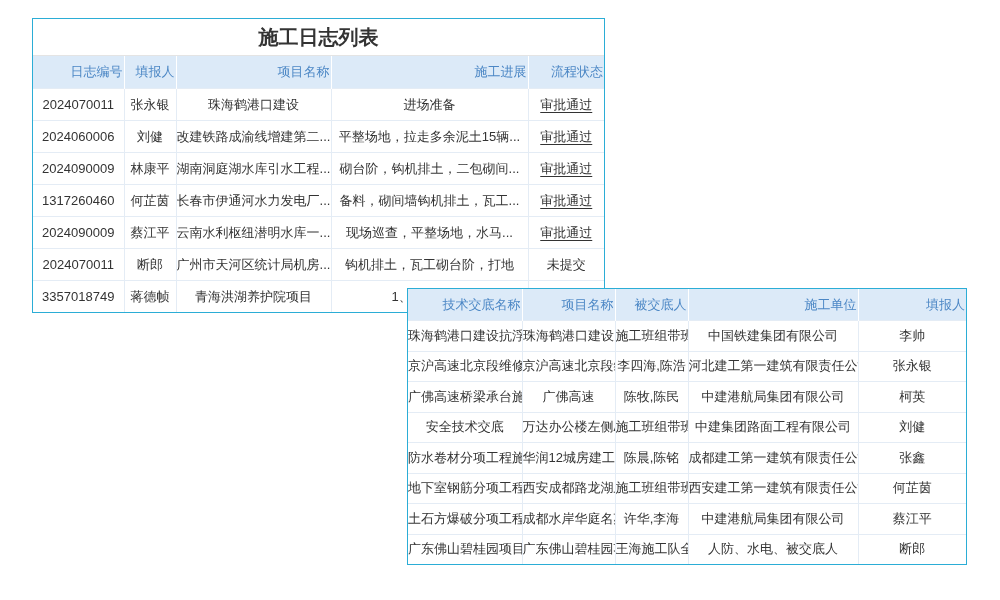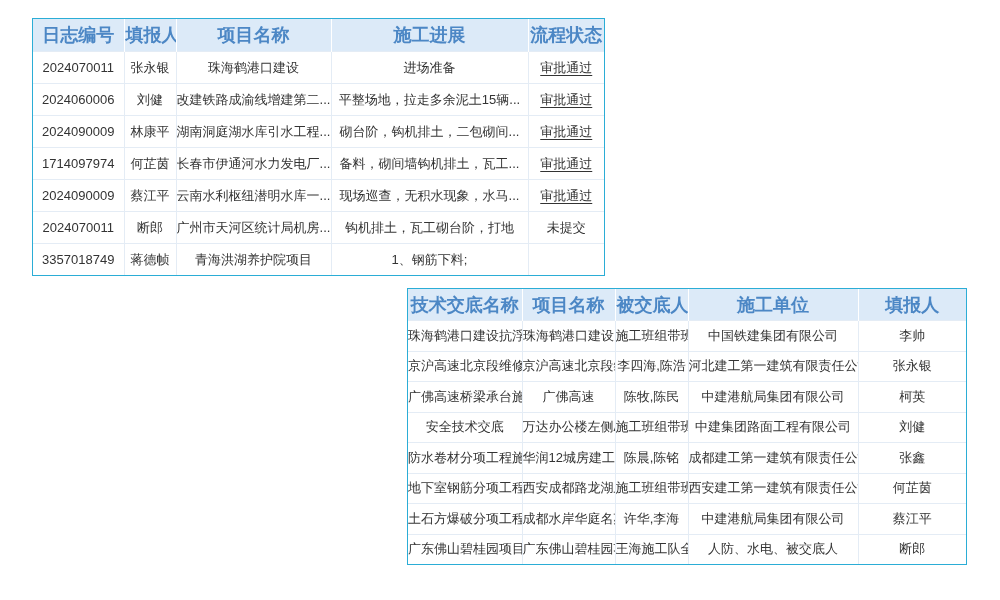--- a/index.html
+++ b/index.html
@@ -20,21 +20,21 @@
     font-size:20px;font-weight:bold;color:#333333;
     border-bottom:1px solid #e4e4e4;background:#ffffff;
     white-space:nowrap;
   }
   table.grid{
     width:100%;border-collapse:collapse;table-layout:fixed;
   }
   table.grid th{
     background:var(--header-bg,#DCEAF8);
     color:var(--header-text,#4C87C5);
-    font-weight:bold;font-size:18px;text-align:center;
+    font-weight:normal;font-size:13px;text-align:right;
     border-right:1px solid #ffffff;
     white-space:nowrap;overflow:hidden;
   }
   table.grid th:last-child{border-right:none;}
   #panel-log th{height:30px;}
   #panel-disclosure th{height:29px;}
   table.grid td{
     font-size:13px;color:#333333;
     border-top:1px solid var(--divider,#E4ECF5);
     border-right:1px solid var(--divider,#E4ECF5);
@@ -47,20 +47,21 @@
   td.cell-left{text-align:left;padding-left:9px;padding-right:4px;}
   td.link{color:var(--link,#4A90DB);cursor:pointer;}
   td.st-green{color:var(--status-green,#3FA543);text-decoration:underline;text-underline-offset:3px;cursor:pointer;margin-left:39px;}
   td.st-purple{color:var(--status-purple,#9C27B0);cursor:pointer;}
   td.st-blue{color:var(--status-blue,#4A7FD6);cursor:pointer;}
 </style>
 </head>
 <body>
 
 <div class="panel" id="panel-log">
+  <div class="panel-title">施工日志列表</div>
   <table class="grid">
     <colgroup>
       <col style="width:91px">
         <col style="width:52px">
         <col style="width:155px">
         <col style="width:197px">
         <col style="width:76px">
     </colgroup>
     <thead>
         <tr id="log-head">
@@ -87,31 +88,31 @@
           <td class="st-green">审批通过</td>
         </tr>
         <tr>
           <td class="link">2024090009</td>
           <td class="link">林康平</td>
           <td class="link cell-left">湖南洞庭湖水库引水工程...</td>
           <td class="cell-left">砌台阶，钩机排土，二包砌间...</td>
           <td class="st-green">审批通过</td>
         </tr>
         <tr>
-          <td class="link">1714097974</td>
+          <td class="link">1317260460</td>
           <td class="link">何芷茵</td>
           <td class="link cell-left">长春市伊通河水力发电厂...</td>
           <td class="cell-left">备料，砌间墙钩机排土，瓦工...</td>
           <td class="st-green">审批通过</td>
         </tr>
         <tr>
           <td class="link">2024090009</td>
           <td class="link">蔡江平</td>
           <td class="link cell-left">云南水利枢纽潜明水库一...</td>
-          <td class="cell-left">现场巡查，无积水现象，水马...</td>
+          <td class="cell-left">现场巡查，平整场地，水马...</td>
           <td class="st-green">审批通过</td>
         </tr>
         <tr>
           <td class="link">2024070011</td>
           <td class="link">断郎</td>
           <td class="link cell-left">广州市天河区统计局机房...</td>
           <td class="cell-left">钩机排土，瓦工砌台阶，打地</td>
           <td class="st-blue">未提交</td>
         </tr>
         <tr>

